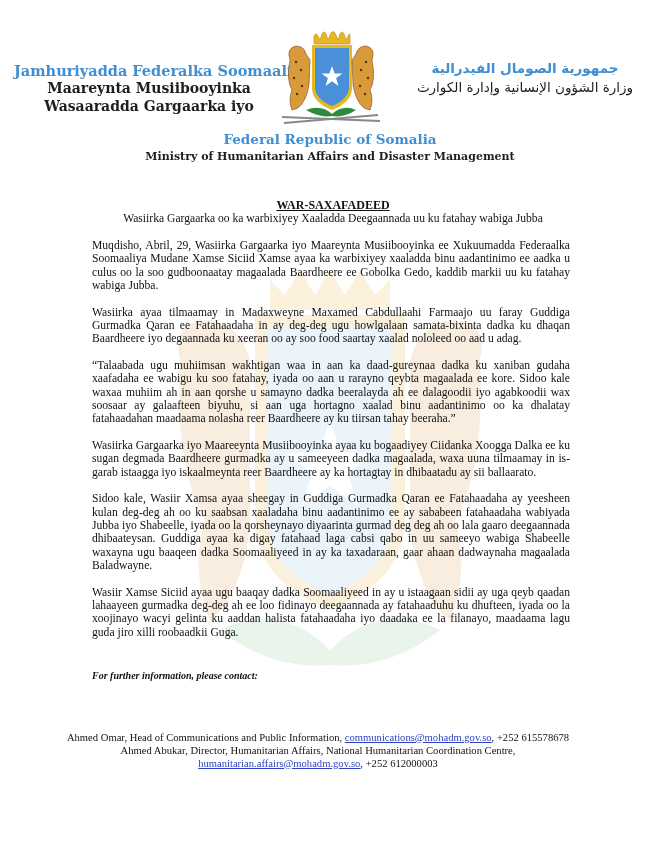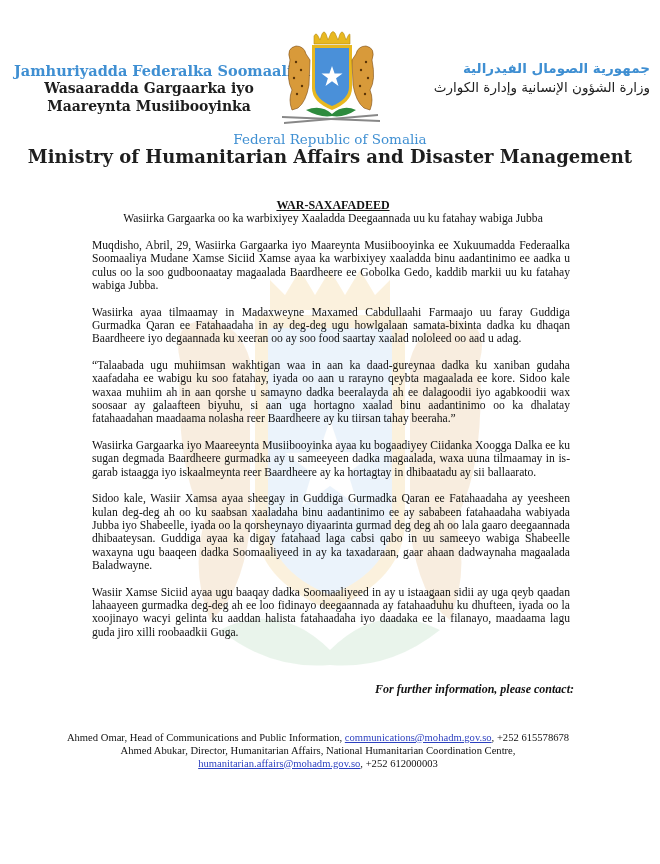--- a/index.html
+++ b/index.html
@@ -1,47 +1,47 @@
 <!DOCTYPE html>
 <html><head>
 <meta charset="utf-8">
 <style>
   html, body { margin: 0; padding: 0; background: #ffffff; }
   body { width: 660px; height: 864px; position: relative; overflow: hidden; }
   .letterhead { position: absolute; left: 0; top: 0; width: 660px; height: 170px; }
   .lh-left { position: absolute; left: 14px; top: 62px; width: 270px; text-align: center; }
   .lh-left .blue { color: #3f8fd2; font-family: "DejaVu Serif", serif; font-weight: bold; font-size: 14.5px; white-space: nowrap; }
   .lh-left .dark { color: #1e1e1e; font-family: "DejaVu Serif", serif; font-weight: bold; font-size: 14px; line-height: 18px; }
-  .lh-right { position: absolute; left: 400px; top: 60px; width: 250px; text-align: right; direction: rtl; }
+  .lh-right { position: absolute; left: 400px; top: 60px; width: 250px; text-align: center; direction: rtl; }
   .lh-right .blue { color: #3f8fd2; font-family: "DejaVu Sans", sans-serif; font-weight: bold; font-size: 13.5px; }
   .lh-right .dark { color: #1e1e1e; font-family: "DejaVu Sans", sans-serif; font-weight: normal; font-size: 13.5px; line-height: 22px; }
   .emblem { position: absolute; left: 276px; top: 30px; width: 110px; height: 100px; }
   .lh-center { position: absolute; left: 0; top: 131px; width: 660px; text-align: center; }
-  .lh-center .blue { color: #3f8fd2; font-family: "DejaVu Serif", serif; font-weight: normal; font-size: 13.5px; line-height: 17px; }
-  .lh-center .dark { color: #1e1e1e; font-family: "DejaVu Serif", serif; font-weight: bold; font-size: 18px; line-height: 18px; }
+  .lh-center .blue { color: #3f8fd2; font-family: "DejaVu Serif", serif; font-weight: bold; font-size: 13.5px; line-height: 17px; }
+  .lh-center .dark { color: #1e1e1e; font-family: "DejaVu Serif", serif; font-weight: bold; font-size: 11px; line-height: 18px; }
 
   .watermark { position: absolute; left: 160px; top: 270px; width: 340px; height: 430px; opacity: 0.22; pointer-events: none; }
 
   .content { position: absolute; left: 92px; top: 198px; width: 482px; font-family: "Liberation Serif", serif; color: #111; font-size: 11.6px; line-height: 13.4px; }
   .title { text-align: center; font-weight: bold; text-decoration: underline; font-size: 12px; line-height: 14px; }
   .subtitle { text-align: center; font-weight: normal; font-size: 11.6px; line-height: 14px; margin-bottom: 13px; white-space: nowrap; margin-left: -20px; margin-right: -20px; }
   .para { text-align: justify; margin: 0 4px 13px 0; }
   .end { text-align: center; font-weight: bold; margin-top: 18px; font-size: 12px; }
-  .contact-head { text-align: right; font-weight: bold; font-style: italic; margin-top: 44px; font-size: 12px; }
+  .contact-head { text-align: left; font-weight: bold; font-style: italic; margin-top: 30px; font-size: 10px; }
   .contacts { position: absolute; left: 48px; top: 732px; width: 540px; text-align: center; font-family: "Liberation Serif", serif; font-size: 10.6px; line-height: 12.8px; color: #111; }
   .contacts a { color: #2b3fbf; text-decoration: underline; }
 </style>
 </head>
 <body>
 
 <div class="letterhead">
   <div class="lh-left">
     <div class="blue">Jamhuriyadda Federalka Soomaaliya</div>
+    <div class="dark">Maareynta Musiibooyinka</div>
     <div class="dark">Wasaaradda Gargaarka iyo</div>
-    <div class="dark">Maareynta Musiibooyinka</div>
   </div>
 
   <svg class="emblem" viewBox="0 0 110 100">
 
     <path d="M38 14 L38 6 Q40 2 42 6 L44 10 L46 4 Q48 0 50 4 L52 10 L55 3 Q57 0 59 3 L62 10 L64 4 Q66 0 68 4 L70 10 L72 6 Q74 2 74 6 L74 14 Z" fill="#e8b820" stroke="#b58a10" stroke-width="0.6"></path>
 
     <path d="M36 15 L76 15 L76 58 Q76 72 56 80 Q36 72 36 58 Z" fill="#e8b820"></path>
     <path d="M39 18 L73 18 L73 57 Q73 69 56 76 Q39 69 39 57 Z" fill="#4a90d9"></path>
     <polygon points="56,36 58.6,43.5 66.5,43.6 60.1,48.3 62.5,55.9 56,51.3 49.5,55.9 51.9,48.3 45.5,43.6 53.4,43.5" fill="#ffffff"></polygon>
 

